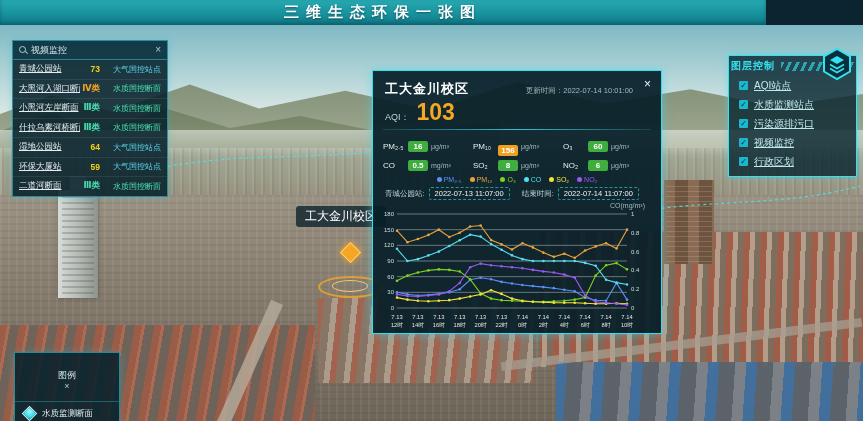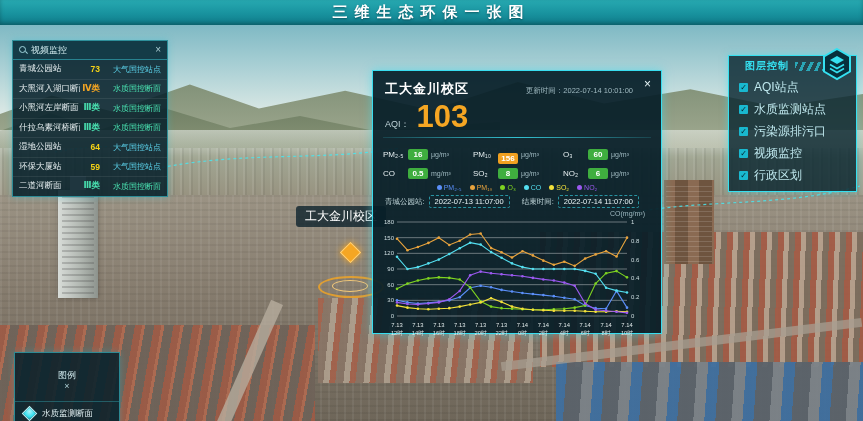--- a/index.html
+++ b/index.html
@@ -44,84 +44,84 @@
   .towers-right{left:664px;top:180px;width:50px;height:84px;
        background:repeating-linear-gradient(90deg,#8a6a52 0 11px,#6e543f 11px 24px);}
   .towers-right:after{content:"";position:absolute;inset:2px;
        background:repeating-linear-gradient(0deg,rgba(255,255,255,.14) 0 1px,transparent 1px 5px);}
   .road-1{left:236px;top:295px;width:13px;height:170px;background:#b6ad9e;opacity:.8;transform:rotate(24deg);}
   .road-2{left:500px;top:340px;width:363px;height:9px;background:#a79e90;opacity:.75;transform:rotate(-7deg);}
   .haze{position:absolute;left:0;top:130px;width:863px;height:40px;
        background:linear-gradient(180deg,rgba(240,244,240,.55),rgba(240,244,240,0));}
   .fx{position:absolute;inset:0;z-index:2;pointer-events:none;}
   
-  .titlebar{position:absolute;left:0;top:0;width:863px;height:25px;z-index:30;
+  .titlebar{position:absolute;left:0;top:0;width:766px;height:25px;z-index:30;
        background:linear-gradient(180deg,#27a9b1 0%,#18929e 55%,#0f7a88 100%);
        box-shadow:inset 0 -2px 4px rgba(0,0,0,.25);display:flex;align-items:center;justify-content:center;}
   .titlebar-text{color:#fff;font-size:15px;font-weight:bold;letter-spacing:7px;
        text-shadow:0 1px 2px rgba(0,30,40,.5);}
   
   .panel{position:absolute;background:rgba(7,33,43,.88);border:1px solid rgba(64,217,230,.55);
        box-shadow:0 0 7px rgba(33,190,210,.35);}
   
   .station-panel{left:12px;top:40px;width:154px;z-index:20;}
   .sp-header{display:flex;align-items:center;height:18px;padding:0 6px;
        background:rgba(20,60,72,.92);border-bottom:1px solid rgba(64,217,230,.45);}
   .sp-title{color:#cfe8ec;font-size:9px;flex:1;margin-left:4px;}
   .sp-close{color:#aacdd3;font-size:10px;cursor:pointer;line-height:1;}
   .sp-row{display:flex;align-items:center;height:18.5px;padding:0 6px;
        border-bottom:1px solid rgba(255,255,255,.08);cursor:pointer;}
   .sp-row:last-child{border-bottom:none;}
-  .sp-name{flex:1;color:#e6eef0;font-size:8.5px;white-space:nowrap;overflow:hidden;}
+  .sp-name{flex:1;color:#e6eef0;font-size:8.5px;white-space:nowrap;overflow:hidden;text-decoration:underline;}
   .sp-val{min-width:20px;font-size:8.5px;text-align:right;margin-right:5px;font-weight:bold;}
   .sp-type{width:56px;font-size:8px;text-align:right;}
   .search-icon{width:8px;height:8px;position:relative;display:inline-block;}
   .search-icon:before{content:"";position:absolute;left:0;top:0;width:5px;height:5px;
        border:1px solid #9fd4dc;border-radius:50%;}
   .search-icon:after{content:"";position:absolute;left:5.5px;top:5.5px;width:3px;height:1px;
        background:#9fd4dc;transform:rotate(45deg);}
   
   .popup{left:372px;top:70px;width:288px;height:262px;z-index:25;
        background:rgba(6,30,40,.93);border:1px solid #39dcee;
        box-shadow:0 0 9px rgba(57,220,238,.55);}
   .pp-header{display:flex;align-items:baseline;padding:9px 12px 0;}
   .pp-title{color:#fff;font-size:13px;font-weight:bold;letter-spacing:1px;}
   .pp-update{margin-left:auto;color:#9fb9c0;font-size:7.5px;margin-right:16px;}
   .pp-close{position:absolute;top:7px;right:10px;color:#e6f4f6;font-size:12px;cursor:pointer;line-height:1;}
   .pp-aqi{display:flex;align-items:baseline;padding:3px 12px 5px;text-align:right;}
   .aqi-label{color:#bfd4d8;font-size:9px;margin-right:7px;}
-  .aqi-value{color:#f5a623;font-size:31px;font-weight:bold;line-height:1;}
+  .aqi-value{color:#f5a623;font-size:23px;font-weight:bold;line-height:1;}
   .pp-divider{height:1px;margin:0 10px 2px;
        background:linear-gradient(90deg,rgba(57,220,238,.15),rgba(57,220,238,.85),rgba(57,220,238,.15));}
   .pp-poll{display:grid;grid-template-columns:1fr 1fr 1fr;gap:4px 2px;padding:5px 10px 1px;}
   .poll-item{display:flex;align-items:center;font-size:8px;color:#e4edef;}
   .poll-label{min-width:22px;}
   .poll-badge{min-width:14px;padding:1px 3px;border-radius:2px;color:#fff;font-size:8px;
        font-weight:bold;text-align:center;margin:0 3px;}
   .poll-unit{color:#9fb9c0;font-size:7px;}
   .pp-legend{display:flex;justify-content:center;gap:8px;padding:4px 4px 1px;}
   .leg-item{display:flex;align-items:center;font-size:7px;}
   .leg-dot{width:5px;height:5px;border-radius:50%;margin-right:2px;}
   .pp-times{display:flex;gap:12px;padding:3px 12px 1px;font-size:7.5px;color:#bfd4d8;align-items:center;}
   .time-group{display:flex;align-items:center;}
   .time-box{border:1px dashed rgba(57,220,238,.6);padding:1px 5px;color:#eaf6f8;
        margin-left:4px;border-radius:2px;font-size:7.5px;cursor:pointer;}
   .pp-coaxis{text-align:right;color:#9fb9c0;font-size:7px;padding:1px 16px 0;}
   .pp-chart{padding:0 4px;}
   
   .layer-panel{left:728px;top:55px;width:127px;z-index:20;padding-bottom:5px;
        background:rgba(8,38,48,.82);border:1px solid #35e0f0;box-shadow:0 0 7px rgba(53,224,240,.5);}
-  .lp-header{display:flex;align-items:center;height:20px;padding:0 16px;}
+  .lp-header{display:flex;align-items:center;height:20px;padding:0 2px;}
   .lp-title{color:#35e0f0;font-size:10px;font-weight:bold;letter-spacing:1px;}
   .lp-stripes{flex:1;height:9px;margin-left:6px;
        background:repeating-linear-gradient(115deg,#2bb7c9 0 3px,transparent 3px 7px);opacity:.85;}
   .lp-item{display:flex;align-items:center;padding:2.5px 10px;cursor:pointer;}
   .lp-check{width:9px;height:9px;background:#19b8cf;border-radius:1px;color:#04222c;
        font-size:8px;line-height:9px;text-align:center;margin-right:6px;font-weight:bold;}
-  .lp-label{color:#bfe8ee;font-size:12px;}
+  .lp-label{color:#bfe8ee;font-size:10px;text-decoration:underline;}
   .hex-icon{position:absolute;left:820px;top:47px;z-index:21;cursor:pointer;}
   
   .legend-panel{left:14px;top:352px;width:104px;z-index:20;padding-bottom:4px;}
   .lg-header{display:flex;align-items:center;height:16px;padding:16px 7px;
        border-bottom:1px solid rgba(64,217,230,.3);flex-direction:column;}
   .lg-title{color:#cfe8ec;font-size:9px;flex:1;}
   .lg-close{color:#aacdd3;font-size:9px;cursor:pointer;line-height:1;}
   .lg-item{display:flex;align-items:center;padding:5px 8px 3px;}
   .lg-icon-circle{width:11px;height:11px;border-radius:50%;
        background:radial-gradient(circle at 35% 35%,#ffd27a,#f5a623 60%,#c77d10);

